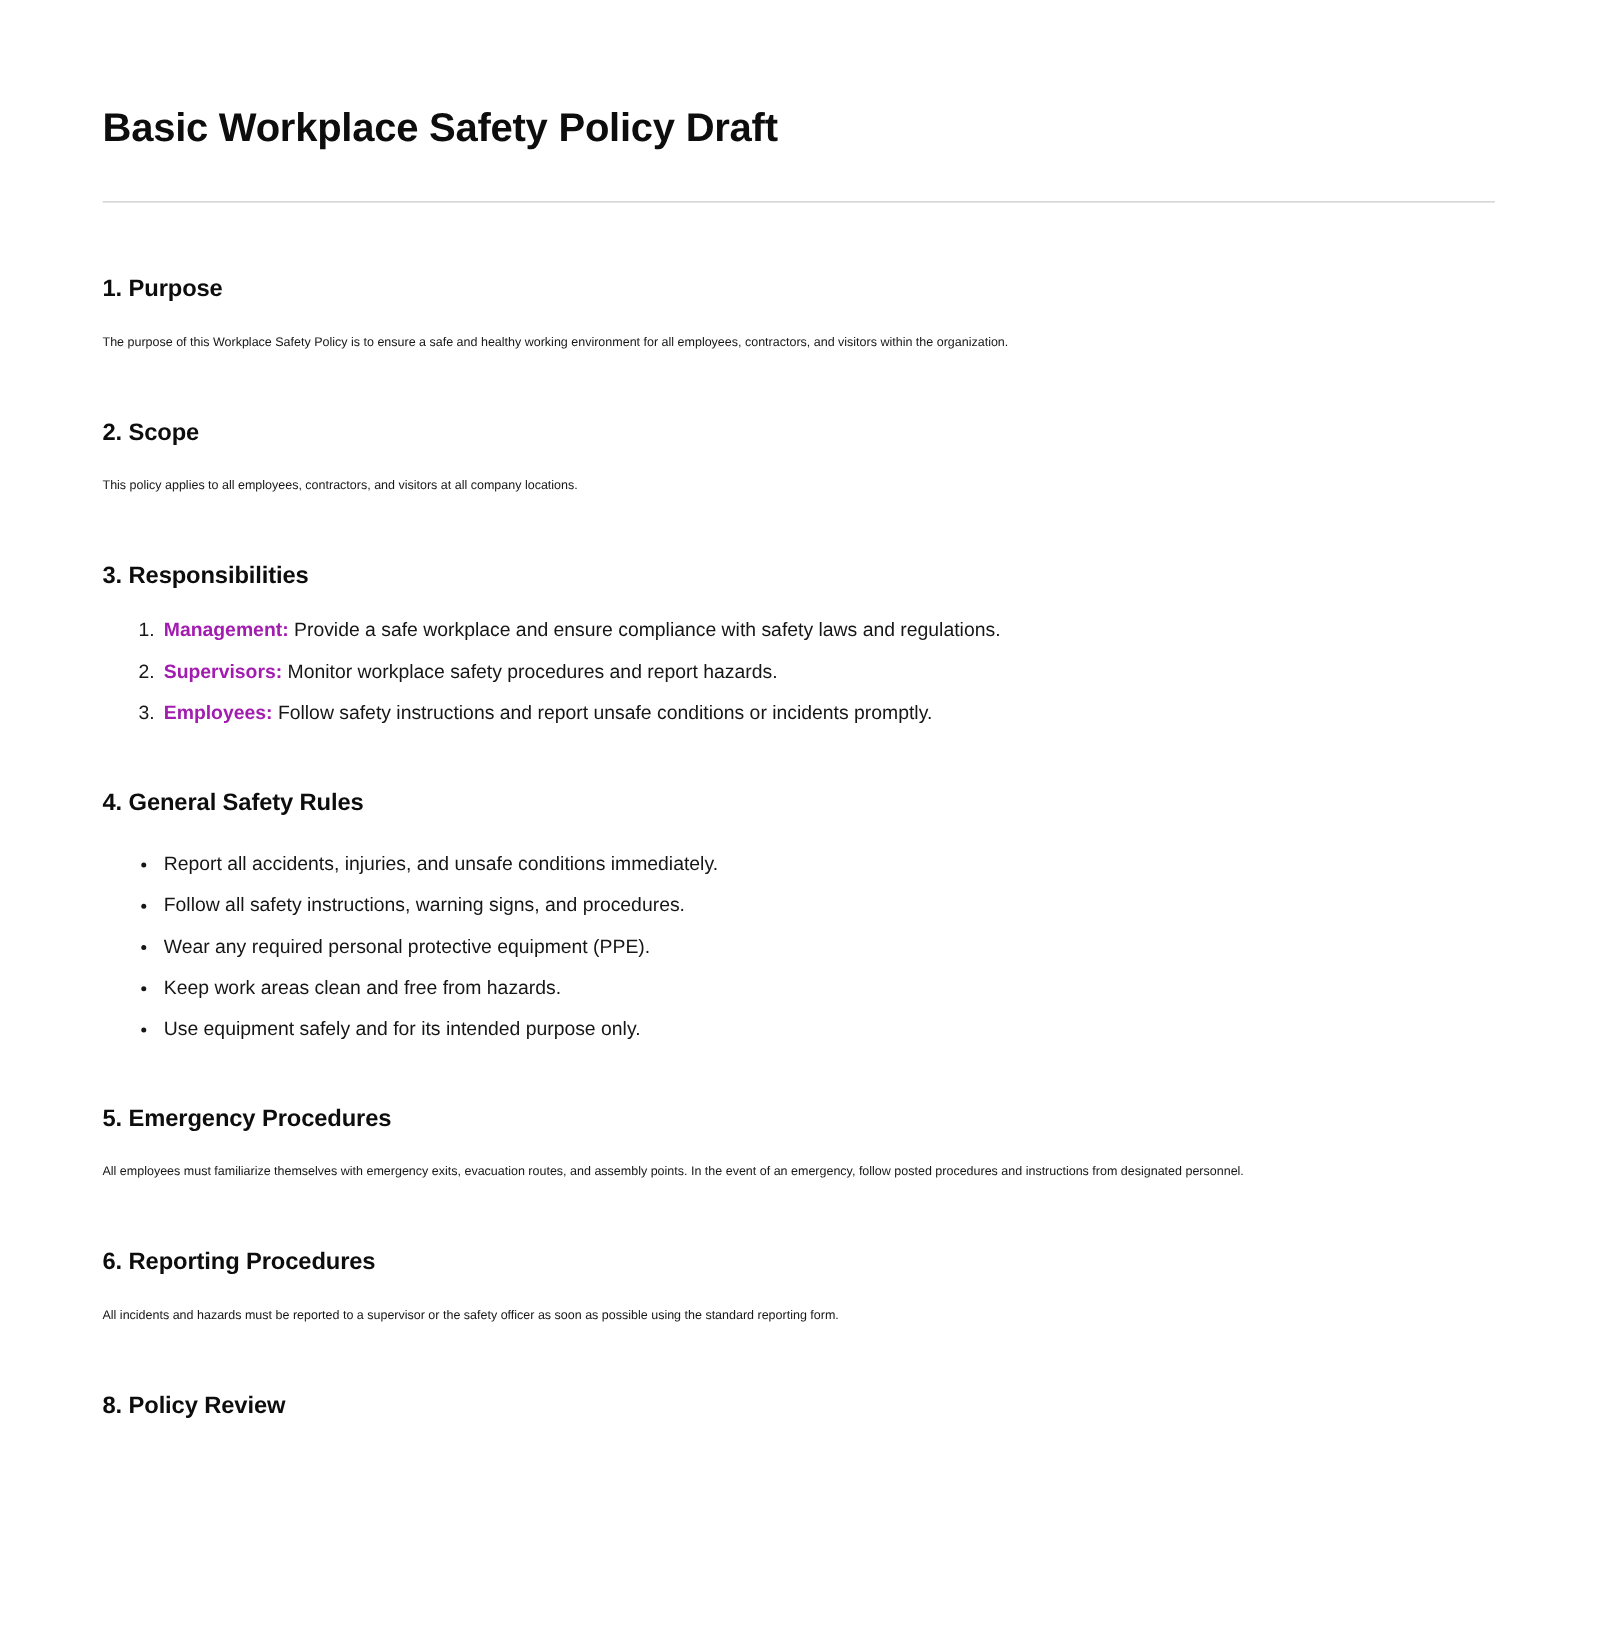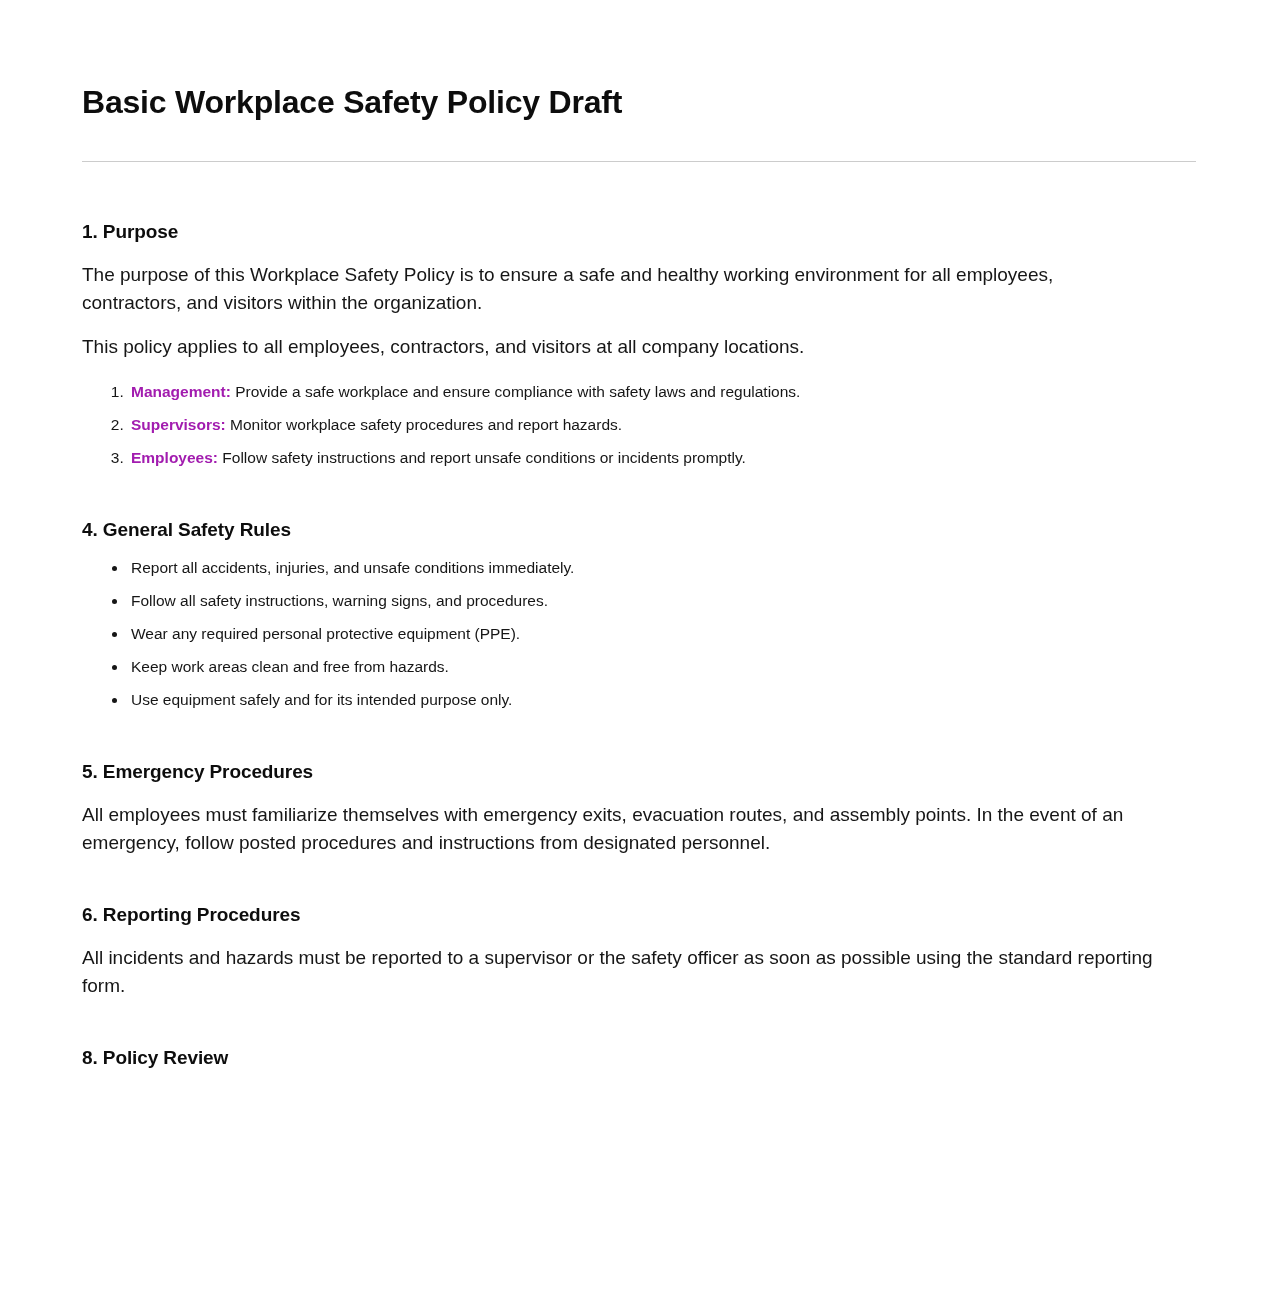--- a/index.html
+++ b/index.html
@@ -41,41 +41,41 @@
   }
   h2.section-title {
     font-size: 19px;
     line-height: 1.3;
     font-weight: bold;
     margin: 46px 0 0 0;
     color: #0d0d0d;
     letter-spacing: -0.1px;
   }
   p.body-text {
-    font-size: 19px;
+    font-size: 10px;
     line-height: 28px;
     margin: 16px 0 0 0;
     color: #161616;
     max-width: 1075px;
   }
   ol.ordered-list {
     margin: 17px 0 0 0;
     padding-left: 46px;
     list-style-position: outside;
     list-style-type: decimal;
   }
   ol.ordered-list > li {
     font-size: 15.5px;
     line-height: 28px;
     margin: 0 0 5px 0;
     padding-left: 3px;
     color: #161616;
   }
   ul.bullet-list {
-    margin: 12px 0 0 0;
+    margin: 22px 0 0 0;
     padding-left: 46px;
     list-style-position: outside;
     list-style-type: disc;
   }
   ul.bullet-list > li {
     font-size: 15.5px;
     line-height: 28px;
     margin: 0 0 5px 0;
     padding-left: 3px;
     color: #161616;
@@ -97,24 +97,26 @@
     <h1 class="doc-title">Basic Workplace Safety Policy Draft</h1>
 
     <hr class="title-rule">
 
     <section class="section-block">
       <h2 class="section-title">1. Purpose</h2>
       <p class="body-text">The purpose of this Workplace Safety Policy is to ensure a safe and healthy working environment for all employees, contractors, and visitors within the organization.</p>
     </section>
 
     <section class="section-block">
+      <h2 class="section-title">2. Scope</h2>
       <p class="body-text">This policy applies to all employees, contractors, and visitors at all company locations.</p>
     </section>
 
     <section class="section-block">
+      <h2 class="section-title">3. Responsibilities</h2>
       <ol class="ordered-list">
         <li>
           <span class="lead-in">Management:</span><span> Provide a safe workplace and ensure compliance with safety laws and regulations.</span>
         </li>
         <li>
           <span class="lead-in">Supervisors:</span><span> Monitor workplace safety procedures and report hazards.</span>
         </li>
         <li>
           <span class="lead-in">Employees:</span><span> Follow safety instructions and report unsafe conditions or incidents promptly.</span>
         </li>

